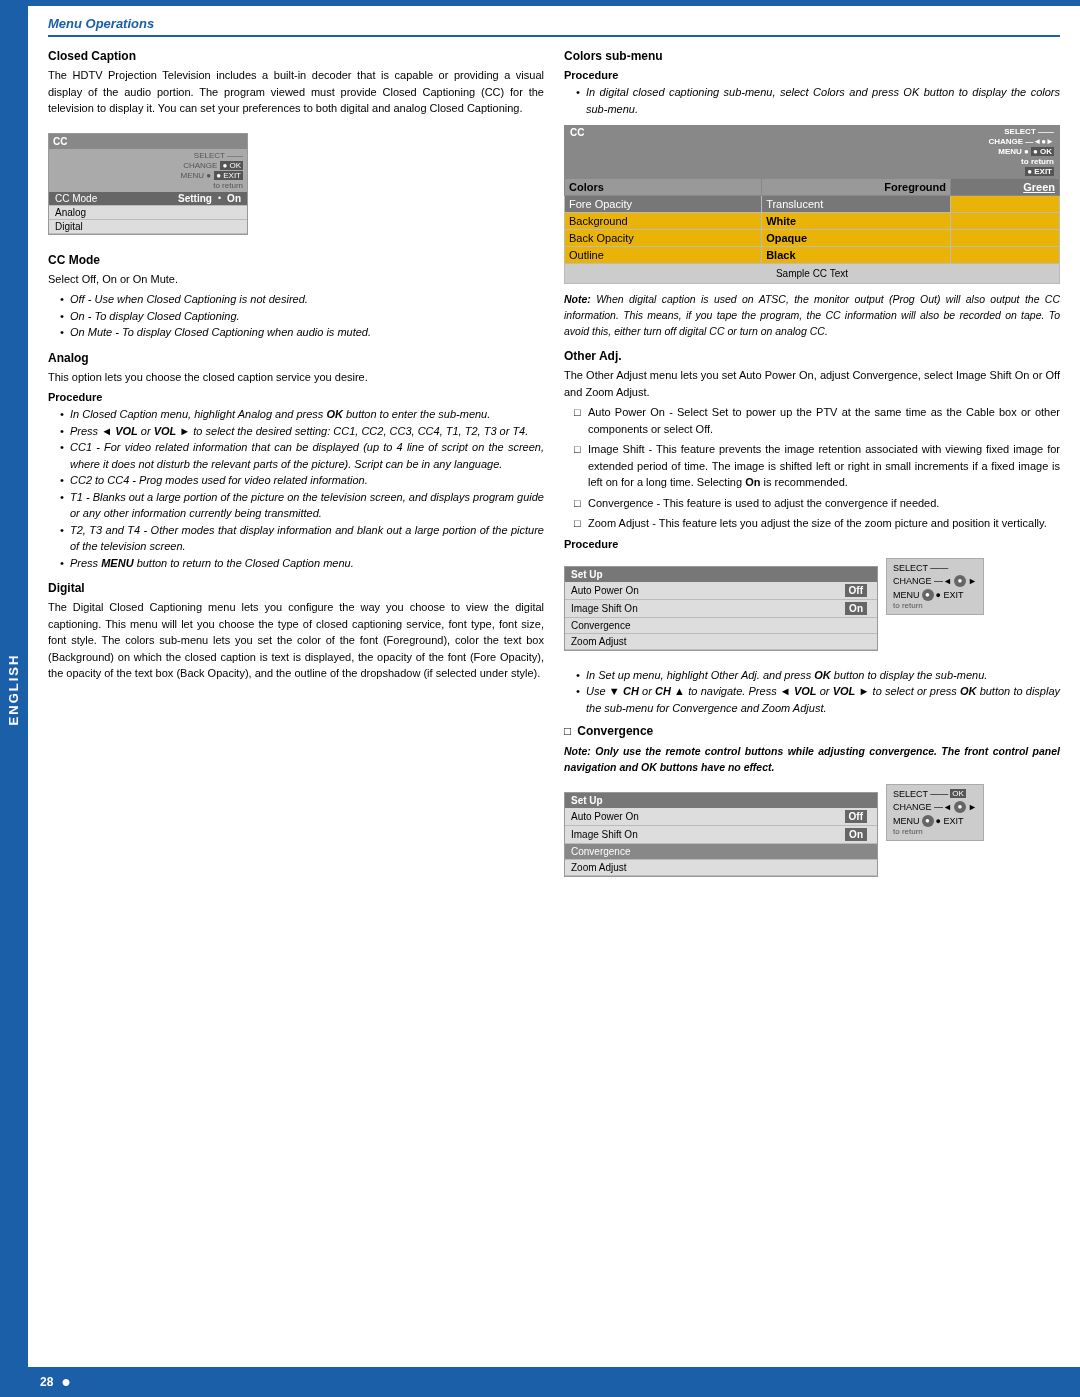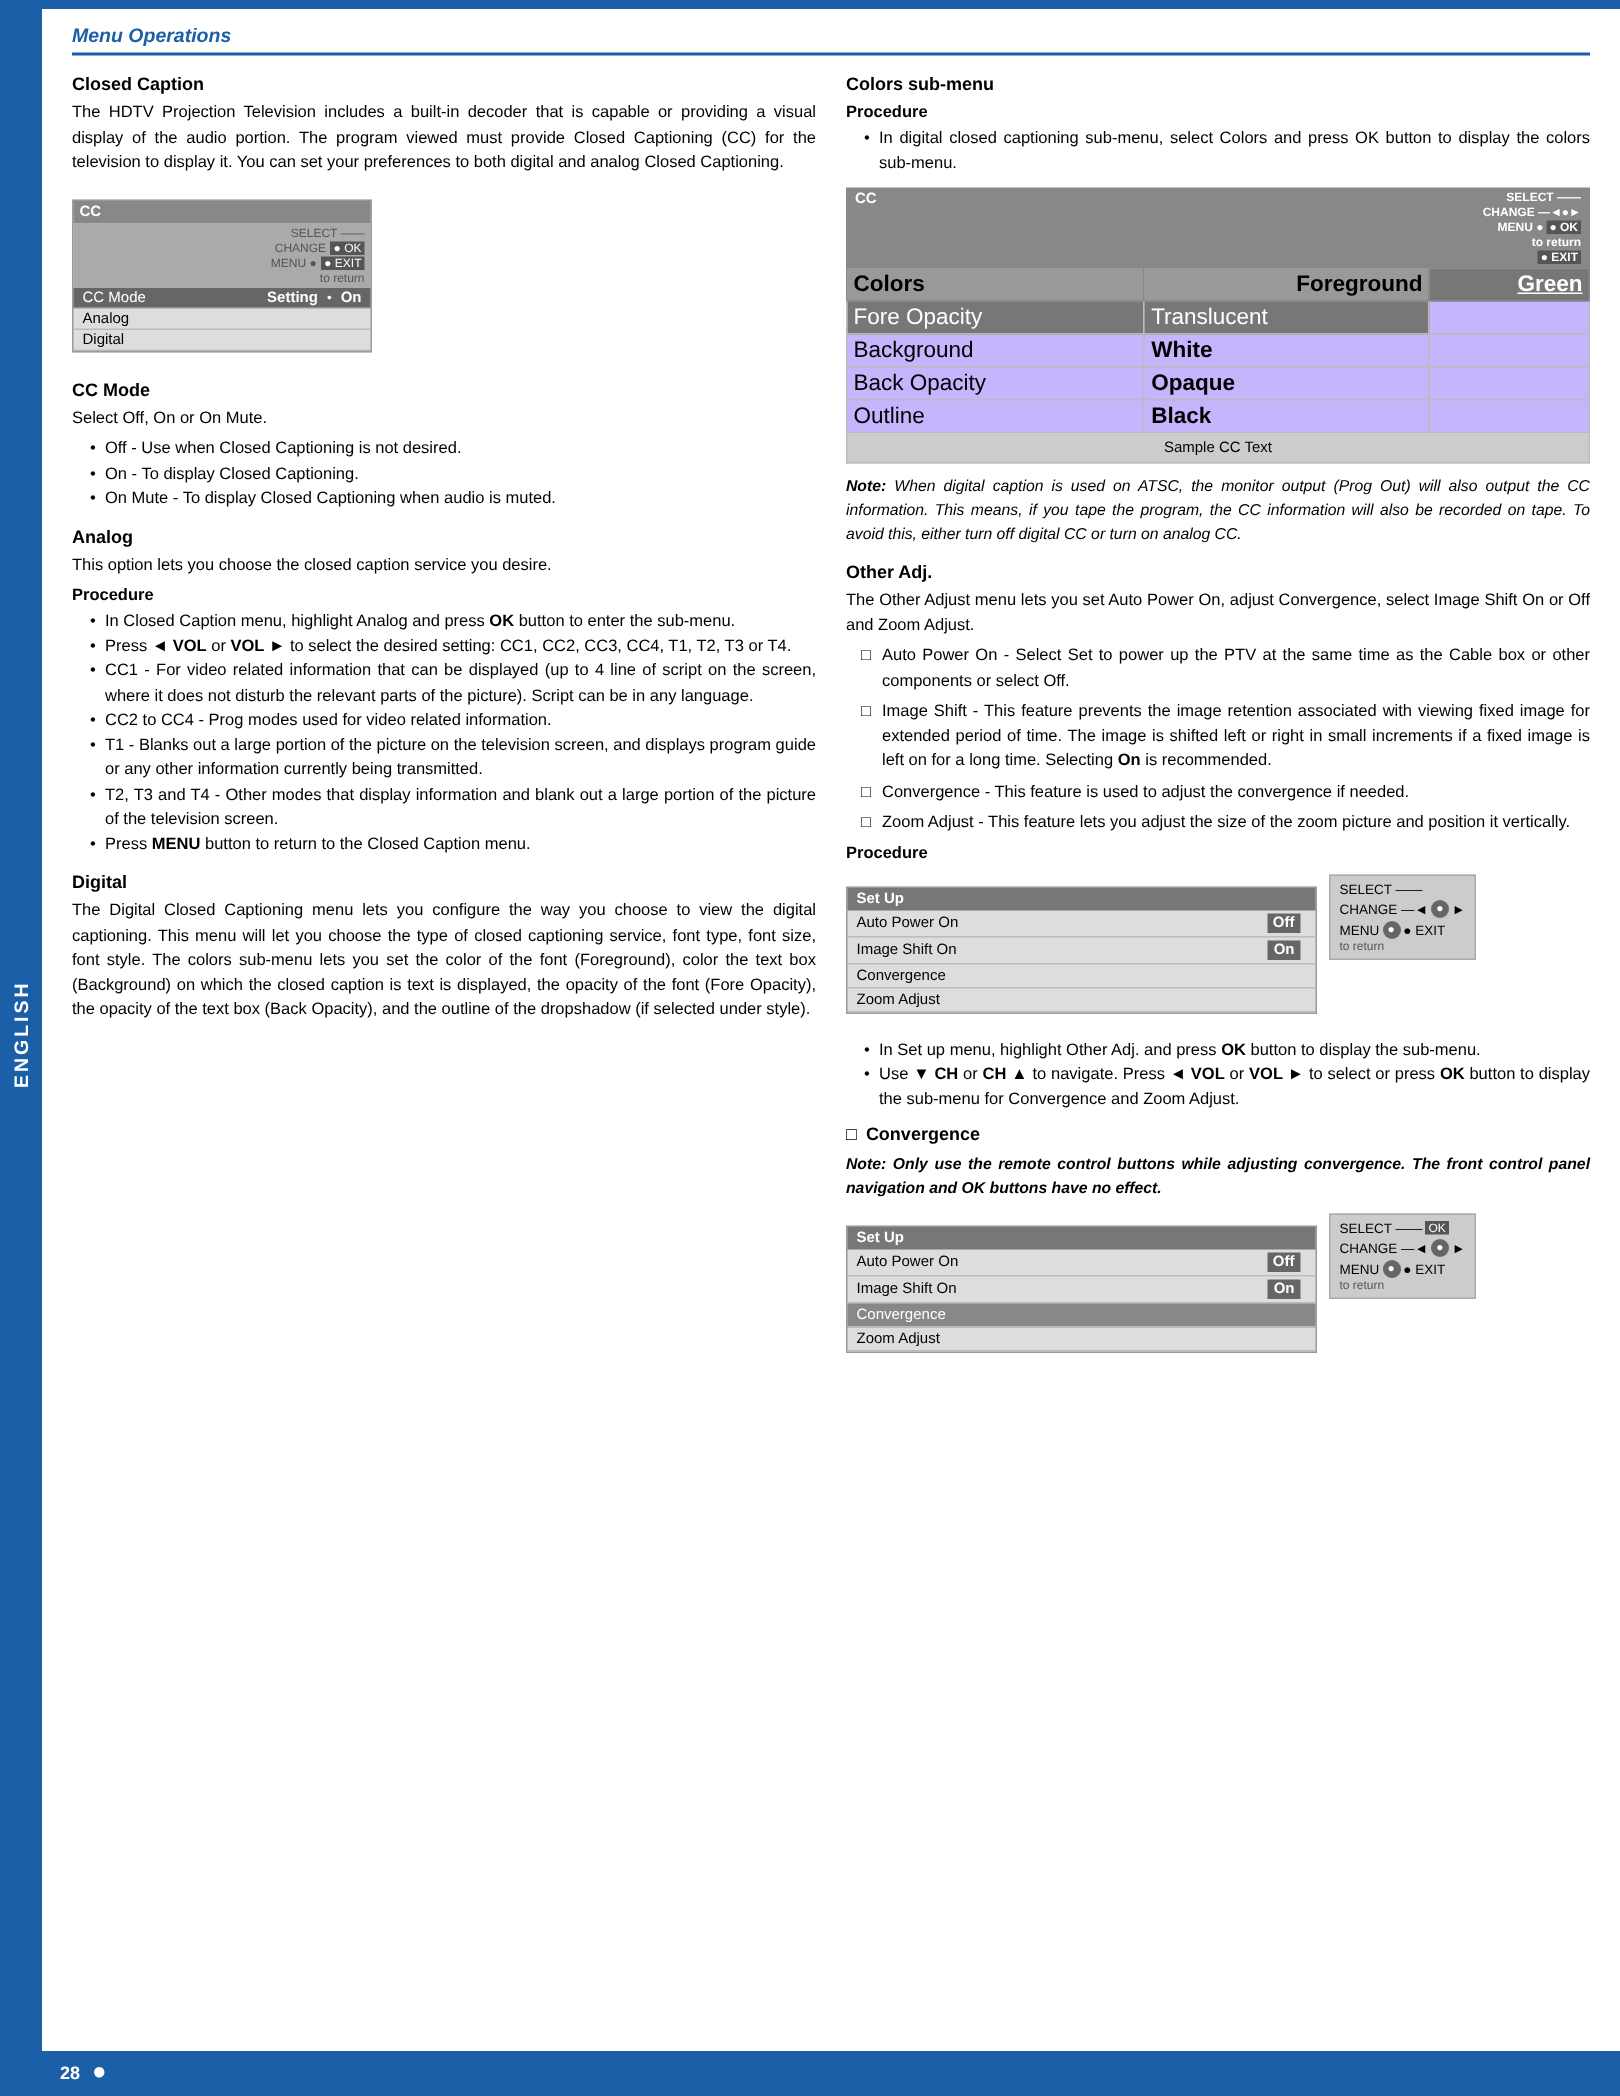--- a/index.html
+++ b/index.html
@@ -93,20 +93,21 @@
       font-size: 11px;
       line-height: 1.5;
       margin-bottom: 4px;
       text-align: justify;
     }
 
     ul.bullet-list {
       list-style: none;
       padding-left: 14px;
       margin-bottom: 4px;
+      font-style: italic;
     }
     ul.bullet-list li {
       font-size: 11px;
       line-height: 1.5;
       padding-left: 8px;
       position: relative;
       text-align: justify;
     }
     ul.bullet-list li::before {
       content: '•';
@@ -324,21 +325,21 @@
                 <span>CHANGE —◄●►</span>
               </div>
               <div style="display:flex; gap:2px;">
                 <span style="font-size:8px;">MENU ●</span>
                 <span style="background:#555; color:#fff; padding:0 2px; font-size:8px;">● OK</span>
               </div>
               <span>to return</span>
               <span style="background:#555; color:#fff; padding:0 2px; font-size:8px;">● EXIT</span>
             </div>
           </div>
-          <table style="width:100%; border-collapse:collapse; font-size:15px; background:#c4b5fd;">
+          <table style="width:100%; border-collapse:collapse; font-size:11px; background:#eab308;">
             <thead>
               <tr>
                 <th style="background:#999; border:1px solid #888; padding:2px 4px; text-align:left;">Colors</th>
                 <th style="background:#999; border:1px solid #888; padding:2px 4px; text-align:right;">Foreground</th>
                 <th style="background:#777; border:1px solid #888; padding:2px 4px; text-align:right; color:#fff;text-decoration:underline;">Green</th>
               </tr>
             </thead>
             <tbody>
               <tr>
                 <td style="border:1px solid #bbb; padding:2px 4px; background:#777; color:#fff;">Fore Opacity</td>

